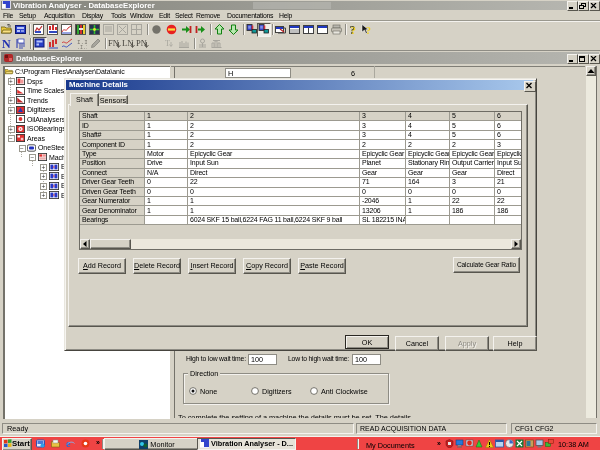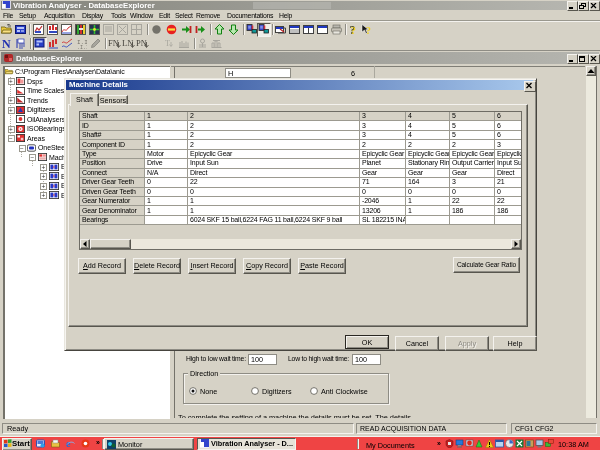--- a/index.html
+++ b/index.html
@@ -620,21 +620,21 @@
           <text x="0" y="8" font-size="10" font-weight="bold" fill="#2868d8" font-family="Liberation Serif">e</text>
           <path d="M1 5.5 C3 2.5 7 2.5 8.5 4.5" stroke="#88b0e8" stroke-width="0.9" fill="none"></path>
         </svg></span>
   <span class="tray" style="left:81px;"><svg width="9" height="9">
           <circle cx="4.5" cy="4.5" r="4" fill="#e83818"></circle>
           <circle cx="4.5" cy="4.5" r="1.8" fill="#fff"></circle>
         </svg></span>
   <span class="abs" style="left:96px;top:2px;font-size:7px;font-weight:bold;">»</span>
   <div class="abs" style="left:102px;top:2px;width:1px;height:10px;background:#8e8c84;border-right:1px solid #f4f2ee;"></div>
   <div class="abs" style="left:357px;top:2px;width:1px;height:10px;background:#8e8c84;border-right:1px solid #f4f2ee;"></div>
-  <div class="btn" style="left:104px;top:1px;width:90px;height:12px;text-align:left;font-size:7.3px;line-height:11px;box-sizing:border-box;">
+  <div class="btn" style="left:104px;top:1px;width:104px;height:12px;text-align:center;font-size:7.3px;line-height:11px;box-sizing:border-box;">
     <svg width="9" height="9" style="vertical-align:-2px;margin-left:2px;">
           <rect width="9" height="9" fill="#104068"></rect>
           <circle cx="3" cy="4" r="2" fill="#30c8e8"></circle>
           <circle cx="6.5" cy="5.5" r="2" fill="#106030"></circle>
         </svg> Monitor</div>
   <div class="abs" style="left:197px;top:1px;width:99px;height:12px;background:#e6e2d8;border:1px solid #58564e;border-right-color:#f4f2ee;border-bottom-color:#f4f2ee;text-align:left;font-size:7.3px;font-weight:bold;line-height:10px;box-sizing:border-box;">
     <svg width="9" height="9" style="vertical-align:-2px;margin-left:2px;">
           <rect width="9" height="9" fill="#f0f0f8"></rect>
           <rect x="1" y="0" width="8" height="3" fill="#3344cc"></rect>
           <rect x="4" y="3" width="5" height="5" fill="#3344cc"></rect>

